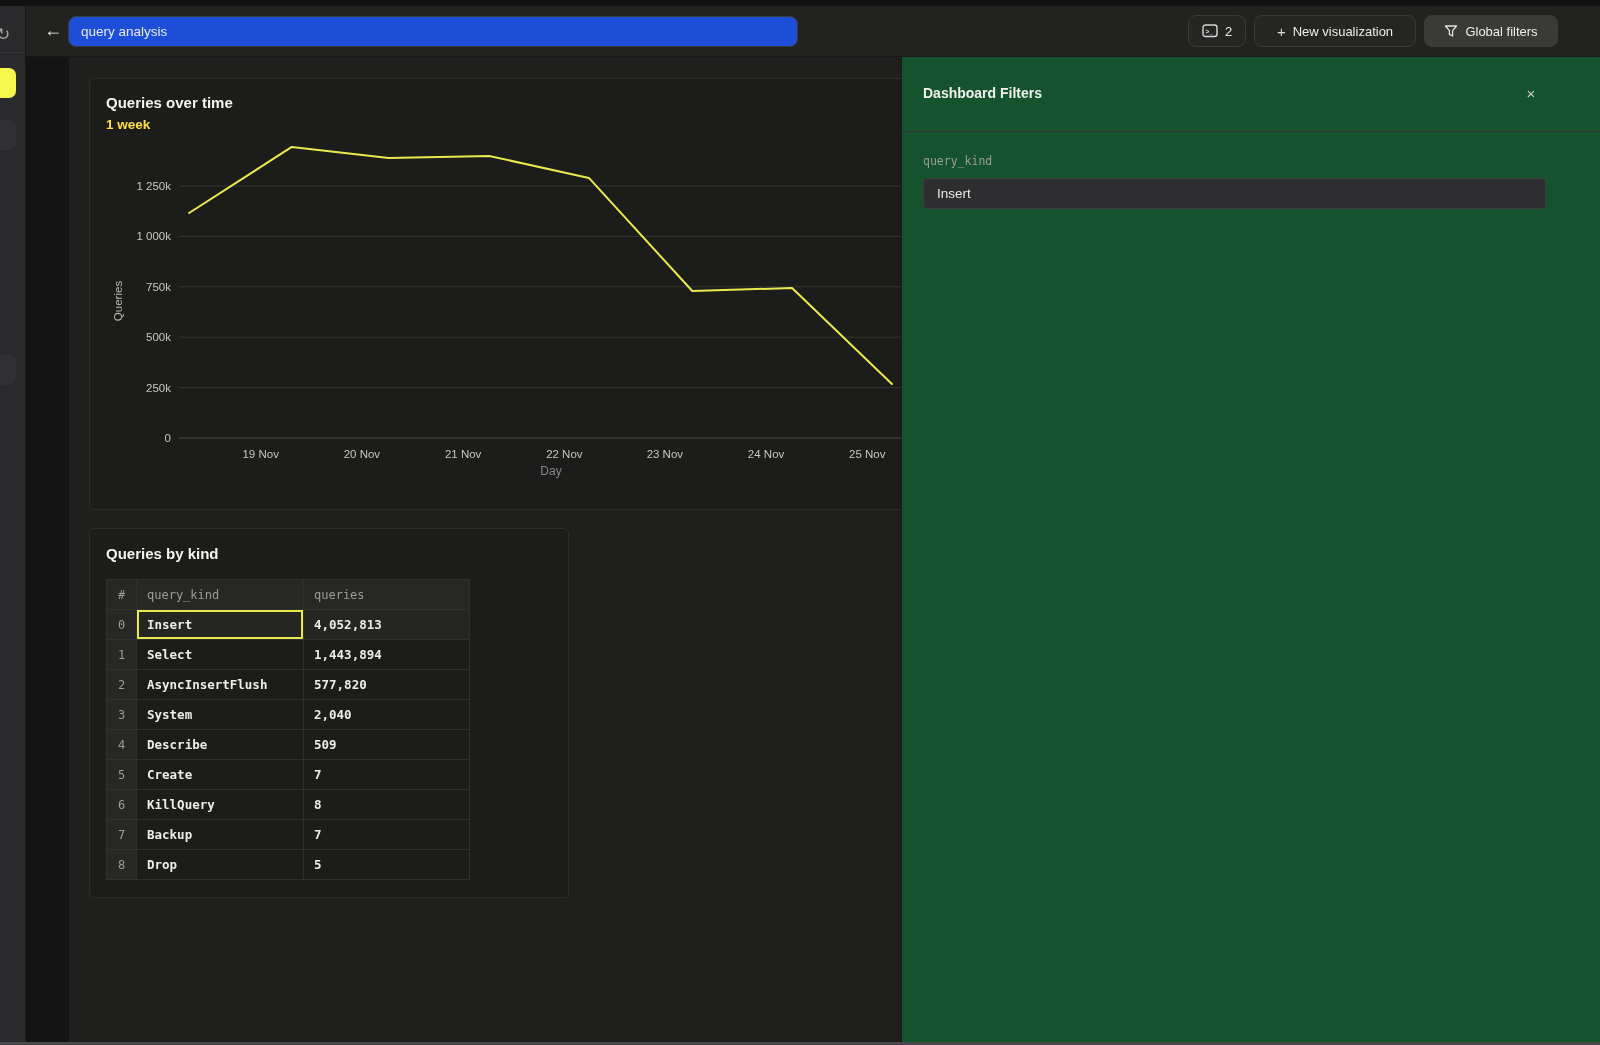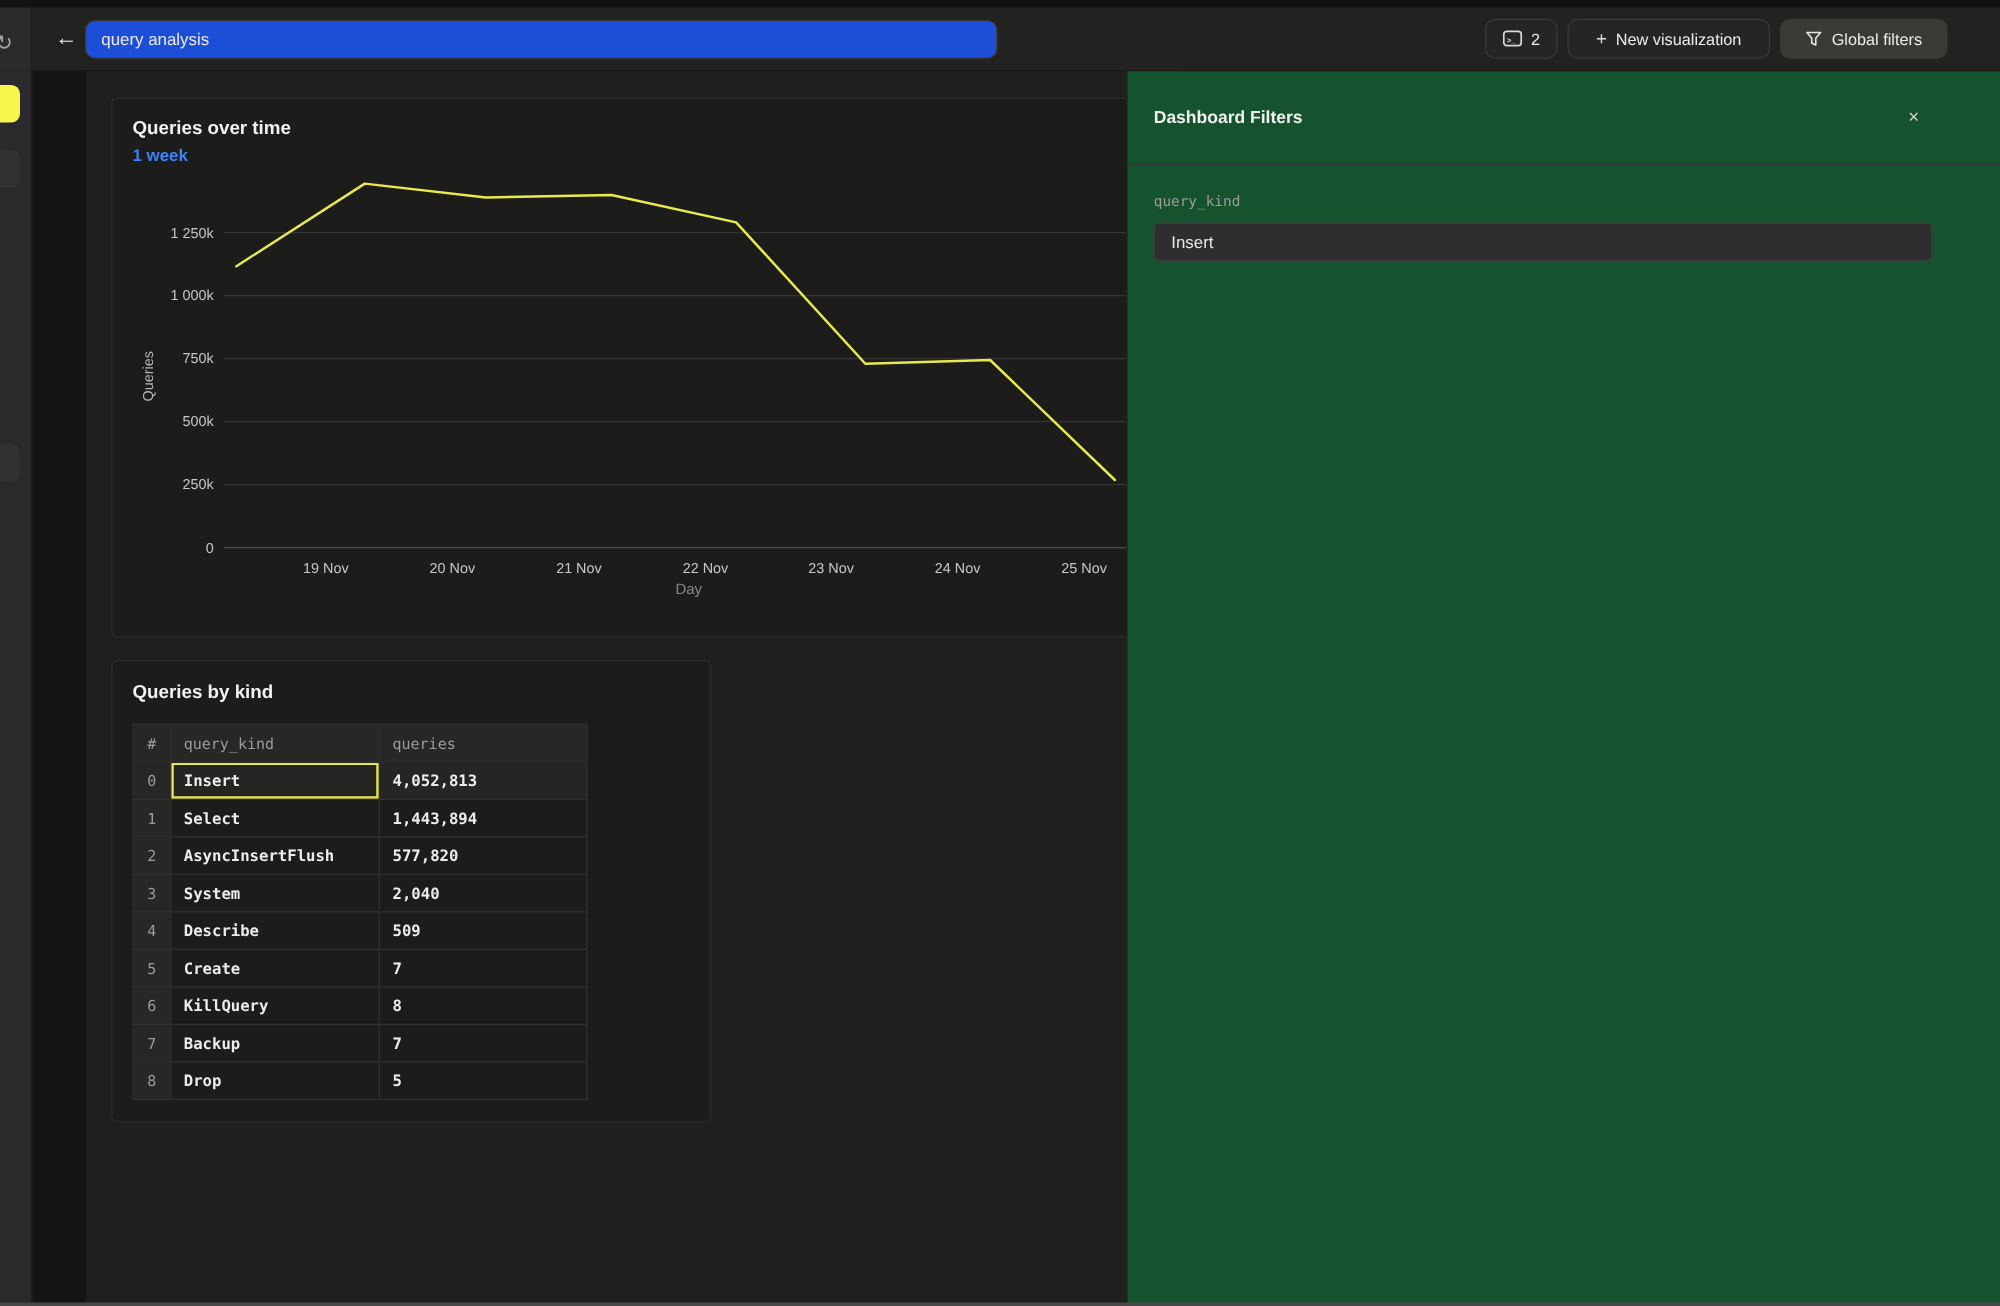--- a/index.html
+++ b/index.html
@@ -41,21 +41,21 @@
   #global-filters-button { left:1398px; width:134px; background:#3a3a37; border-color:#3a3a37;text-align:center; }
   .plus-glyph { font-size:15px; font-weight:400; color:#dcdcda; }
 
   
   #main { left:26px; top:57px; width:875px; height:988px; background:#1f1f1e;margin-left:43px; }
   .card { position:absolute; background:#1c1c1b; border:1px solid #2d2d2b; border-radius:5px; }
   #chart-card { left:20px; top:21px; width:838px; height:432px; }
   #table-card { left:20px; top:471px; width:480px; height:370px; }
   .card-title    { position:absolute; left:16px; color:#f2f2f0; font-size:15px; font-weight:700; }
   #chart-title   { top:15px; }
-  #chart-subtitle{ position:absolute; left:16px; top:38px; color:#3b82f6; font-size:13.5px; font-weight:700; }
+  #chart-subtitle{ position:absolute; left:16px; top:38px; color:#fde047; font-size:13.5px; font-weight:700; }
   #table-title   { top:16px; }
   #queries-line-chart { position:absolute; left:0; top:0; }
   svg text { font-family:"Liberation Sans", sans-serif; }
 
   
   #queries-table { position:absolute; left:16px; top:50px; border-collapse:collapse;
                    font-family:"DejaVu Sans Mono", monospace; }
   #queries-table th, #queries-table td { border:1px solid #30302e; padding:0 10px;
                    height:30px; white-space:nowrap; }
   #queries-table th { background:#272725; color:#9b9b99; font-size:12px; font-weight:400;

